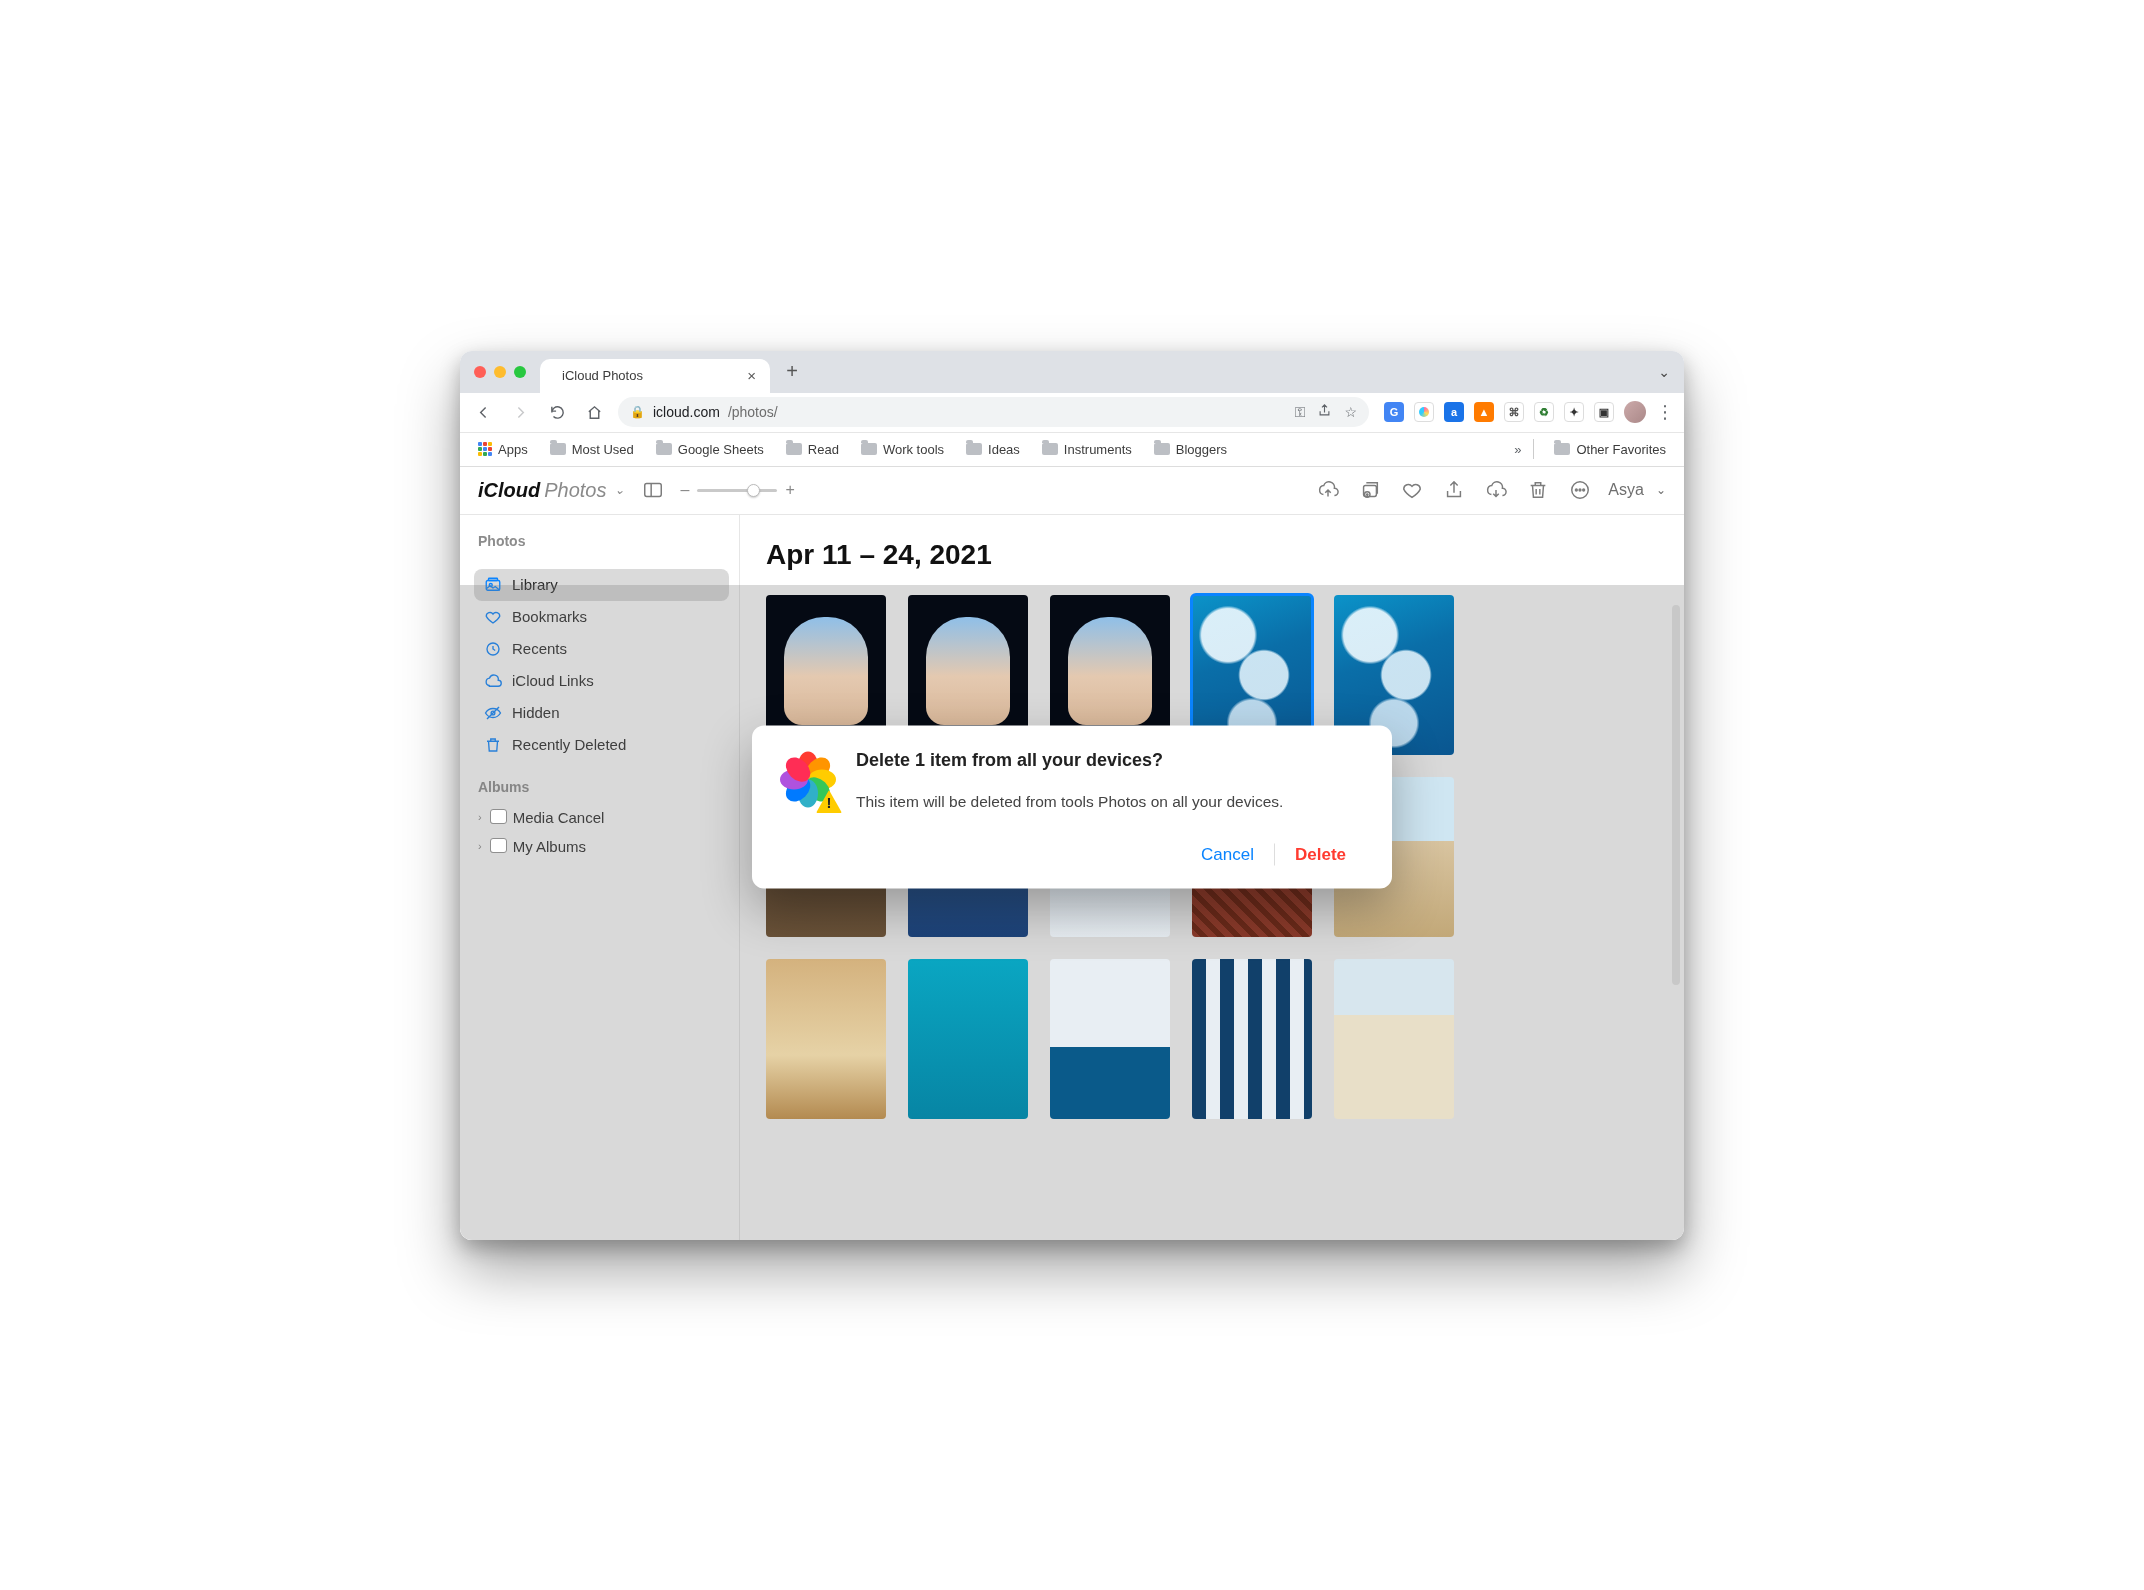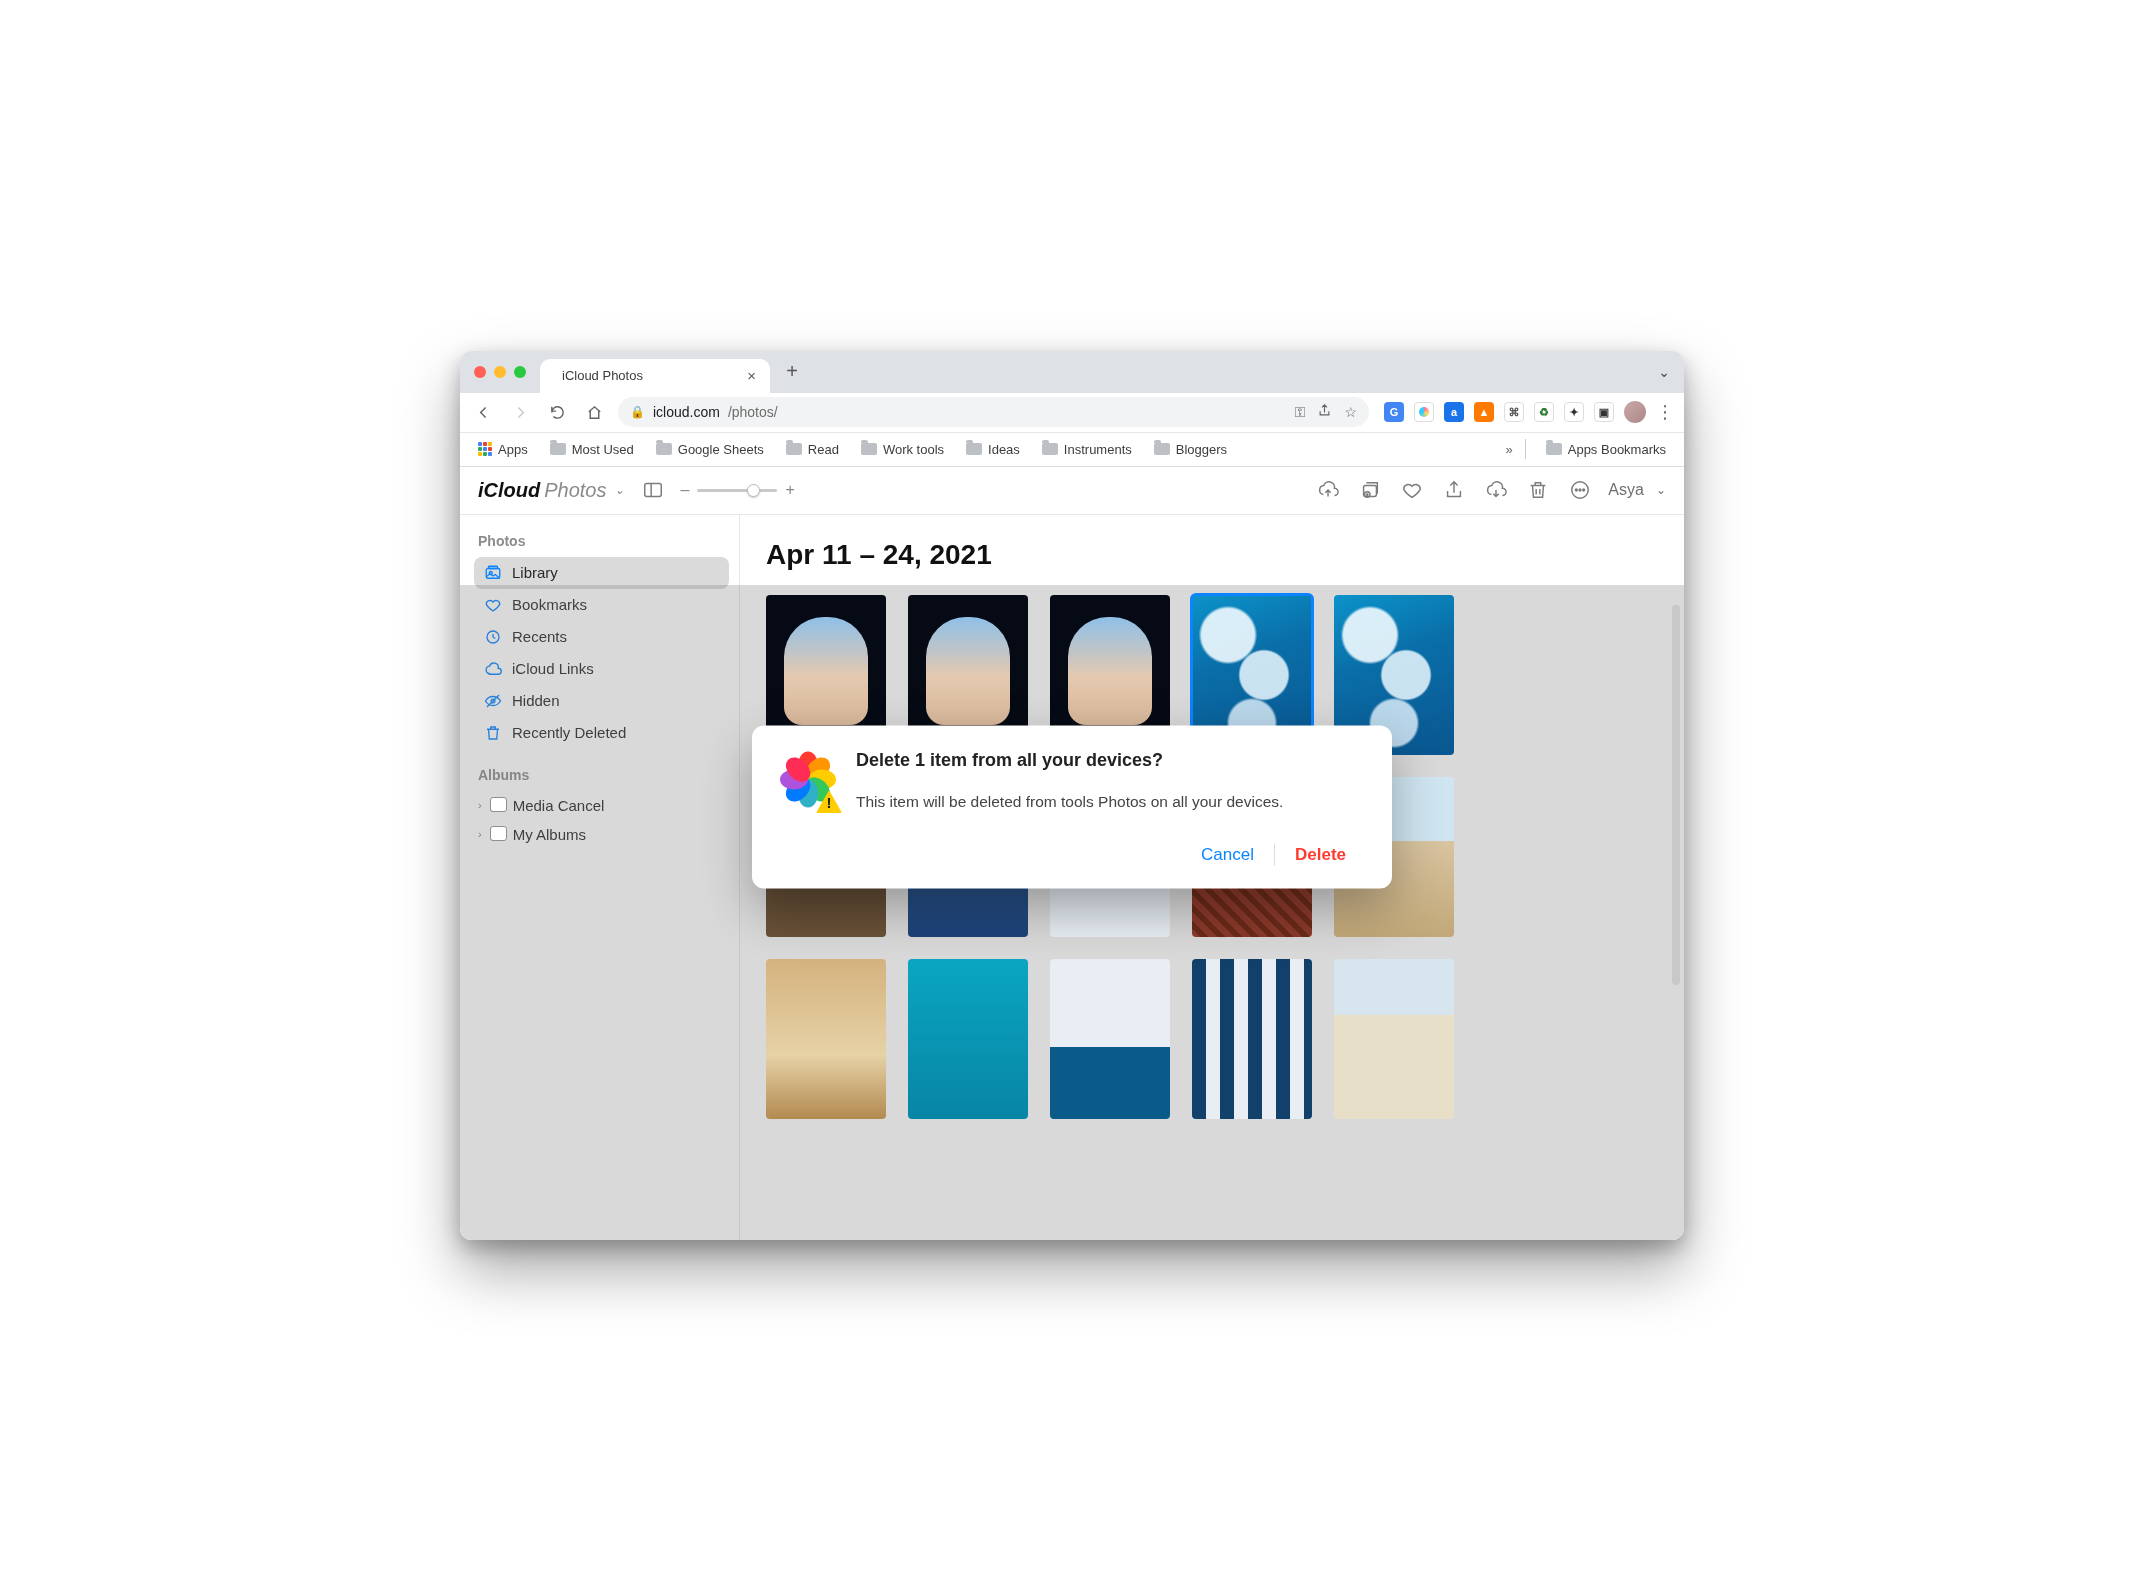--- a/index.html
+++ b/index.html
@@ -58,21 +58,21 @@
   .zoom .track{width:80px;height:3px;background:#c9c9c9;border-radius:2px;position:relative;}
   .zoom .knob{position:absolute;top:-5px;left:62%;width:13px;height:13px;background:#fff;border:1px solid #bbb;border-radius:50%;box-shadow:0 1px 2px rgba(0,0,0,.2);}
   .tool .spacer{flex:1;}
   .tool .user{display:flex;align-items:center;gap:12px;color:#6f6f6f;font-size:16px;}
 
   
   .split{flex:1;display:flex;min-height:0;}
   .side{width:280px;background:#fff;border-right:1px solid #e6e6e6;padding:14px 10px;overflow:auto;}
   .shdr{font-size:14px;color:#8c8c8c;font-weight:600;padding:4px 8px 8px;}
   .srow{display:flex;align-items:center;gap:10px;padding:7px 10px;border-radius:8px;font-size:15px;color:#2a2a2a;margin-left:4px;}
-  .srow.sel{background:#dadada;}
+  .srow.sel{background:#dadada;margin-top:12px;}
   .srow .ic{width:18px;height:18px;color:#0b84ff;display:flex;align-items:center;justify-content:center;}
   .srow .ic svg{width:18px;height:18px;fill:none;stroke:currentColor;stroke-width:1.8;}
   .arow{display:flex;align-items:center;gap:8px;padding:6px 8px;color:#2a2a2a;font-size:15px;}
   .arow .chev{color:#8a8a8a;font-size:11px;}
   .arow .sq{width:15px;height:13px;border:1.6px solid #8f8f8f;border-radius:3px;position:relative;}
   .arow .sq::after{content:"";position:absolute;inset:-3px -3px auto auto;width:15px;height:13px;border:1.6px solid #8f8f8f;border-radius:3px;background:#fff;}
 
   .grid{flex:1;overflow:auto;padding:18px 26px;position:relative;}
   .ghdr{font-size:28px;font-weight:800;color:#111;margin:6px 0 24px;}
   .row{display:flex;gap:22px;margin-bottom:22px;}
@@ -223,21 +223,21 @@
         </div>
     <div class="item">
           <span class="fld"></span>
           <span>Bloggers</span>
         </div>
     <div class="sep"></div>
     <span class="more">»</span>
     <div class="divider"></div>
     <div class="item">
           <span class="fld"></span>
-          <span>Apps Bookmarks</span>
+          <span>Other Favorites</span>
         </div>
   </div>
 
   <div class="content">
     <div class="scrim"></div>
 
     <div class="tool">
       <div class="brand">
         <span class="b1">iCloud</span>
         <span class="b2">Photos</span>

